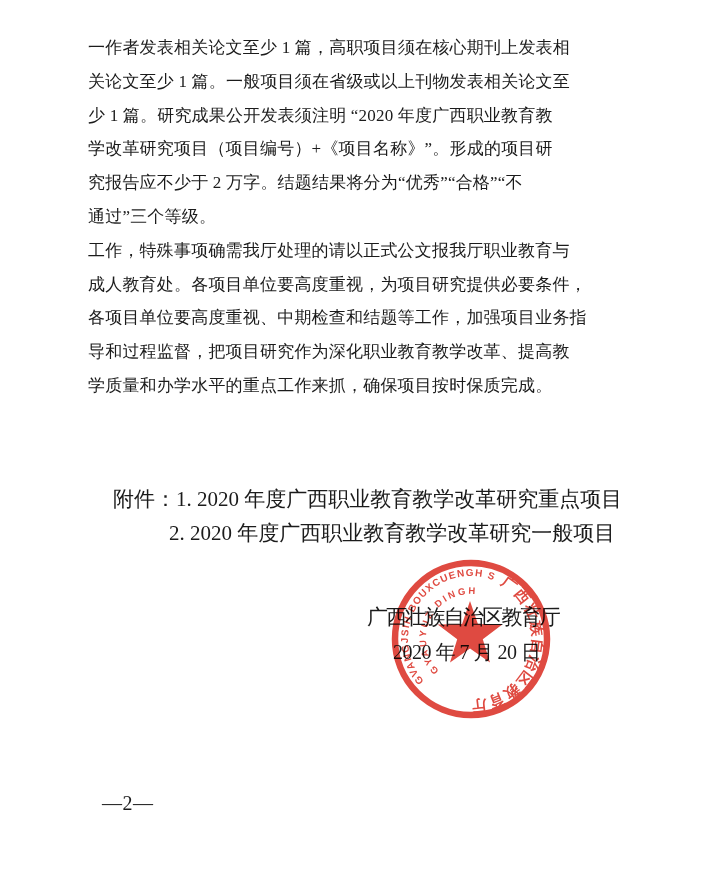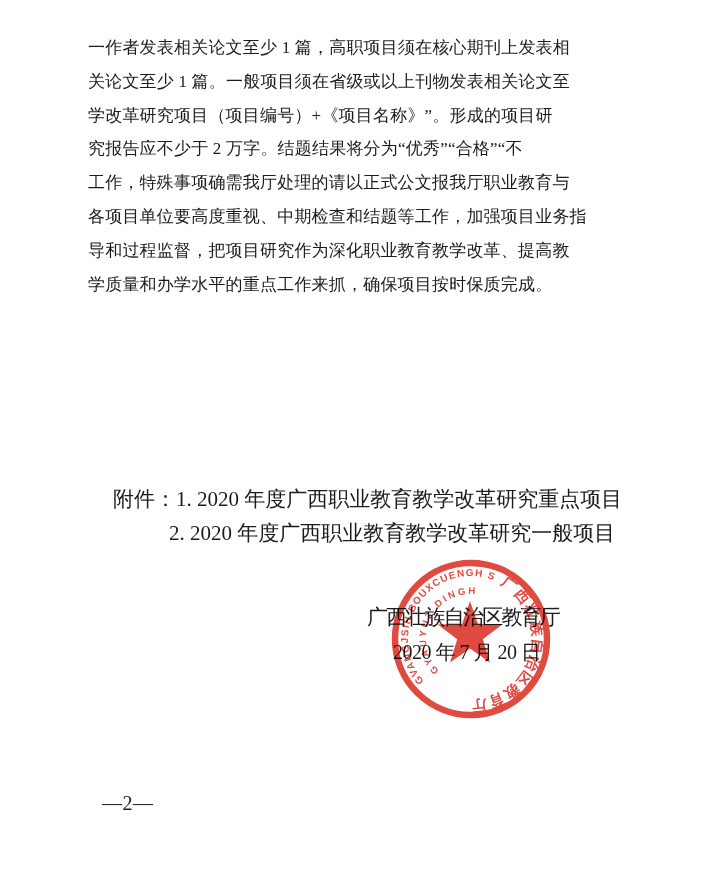--- a/index.html
+++ b/index.html
@@ -87,23 +87,26 @@
   .seal .t-latin-inner { font-size: 9.5px; letter-spacing: 2.6px; }
 </style>
 </head>
 <body>
 
 <div class="page">
 
   <div class="body-text">
     <div class="line">一作者发表相关论文至少 1 篇，高职项目须在核心期刊上发表相</div>
     <div class="line">关论文至少 1 篇。一般项目须在省级或以上刊物发表相关论文至</div>
+    <div class="line">少 1 篇。研究成果公开发表须注明 “2020 年度广西职业教育教</div>
     <div class="line">学改革研究项目（项目编号）+《项目名称》”。形成的项目研</div>
     <div class="line">究报告应不少于 2 万字。结题结果将分为“优秀”“合格”“不</div>
+    <div class="line">通过”三个等级。</div>
     <div class="line">工作，特殊事项确需我厅处理的请以正式公文报我厅职业教育与</div>
+    <div class="line">成人教育处。各项目单位要高度重视，为项目研究提供必要条件，</div>
     <div class="line">各项目单位要高度重视、中期检查和结题等工作，加强项目业务指</div>
     <div class="line">导和过程监督，把项目研究作为深化职业教育教学改革、提高教</div>
     <div class="line">学质量和办学水平的重点工作来抓，确保项目按时保质完成。</div>
   </div>
 
   <div class="attachment">
     <div class="att-line1">附件：1. 2020 年度广西职业教育教学改革研究重点项目</div>
     <div class="att-line2">2. 2020 年度广西职业教育教学改革研究一般项目</div>
   </div>
 

